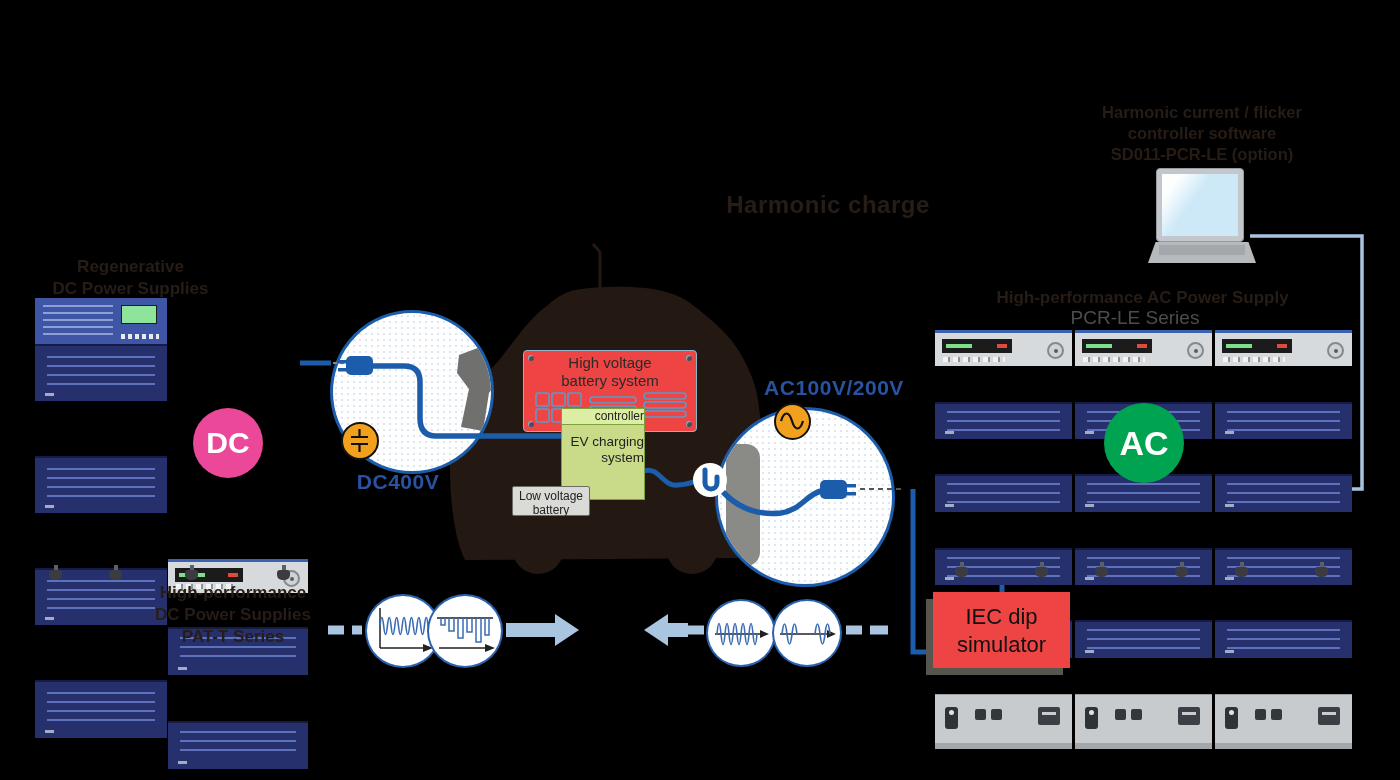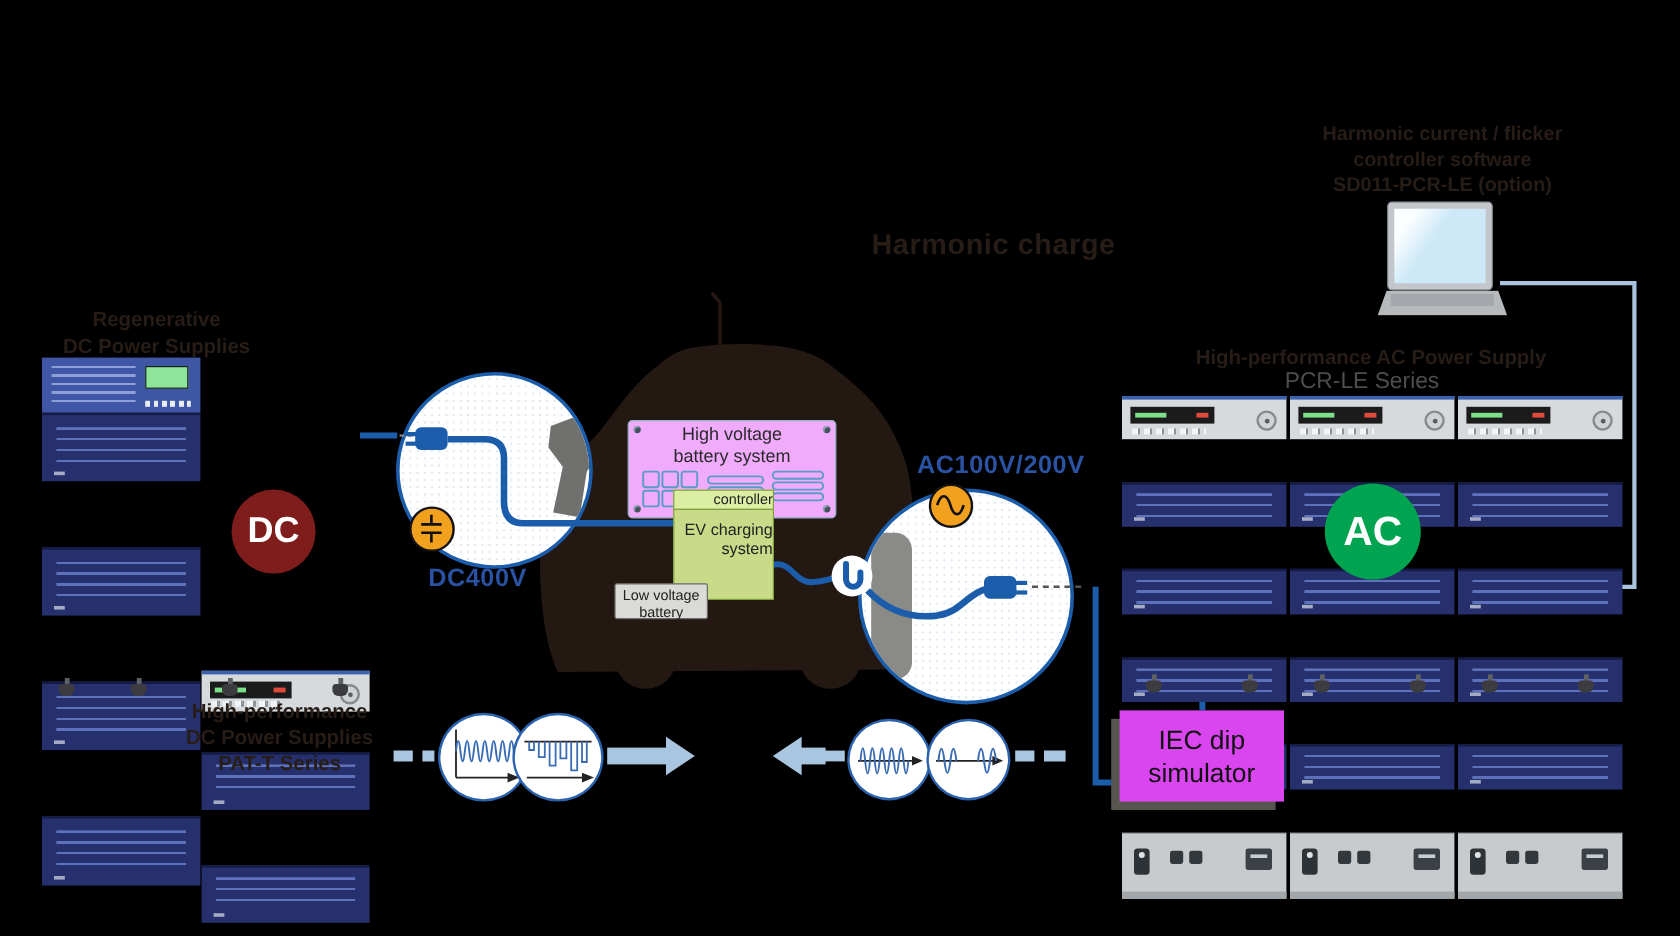--- a/index.html
+++ b/index.html
@@ -15,21 +15,21 @@
 
   .blue-v{color:#2a52a2;font-weight:bold;font-size:21px;text-align:center;letter-spacing:.5px;}
 
   
   .htone{background-color:#fff;
          background-image:radial-gradient(#dbe7f2 1px, transparent 1.2px);
          background-size:6px 6px;border:3px solid #1b5dab;border-radius:50%;
          overflow:hidden;box-sizing:border-box;}
 
   
-  .hv-box{background:#f0abfc;border:1.5px solid #8fb6cc;border-radius:4px;box-sizing:border-box;}
+  .hv-box{background:#ef4444;border:1.5px solid #8fb6cc;border-radius:4px;box-sizing:border-box;}
   .hv-title{color:#2a2a2a;font-size:15px;font-weight:500;text-align:center;line-height:1.18;padding-top:3px;}
   .screw{position:absolute;width:6px;height:6px;border-radius:50%;background:#43505c;box-shadow:inset 1px 1px 1px #9fb4c4;}
   .grn{border:1.5px solid #7d9f3c;box-sizing:border-box;color:#222;text-align:right;}
   .ctrl{background:#dceda4;font-size:12px;line-height:15px;}
   .evb{background:#c9db89;font-size:13.5px;line-height:1.2;padding-top:9px;}
   .lvb{background:#dadad7;border:1.5px solid #6a6a66;box-sizing:border-box;color:#222;
        font-size:12px;line-height:1.18;text-align:center;padding-top:2px;border-radius:2px;}
 
   
   .oic{border-radius:50%;background:#f2a11e;border:2.5px solid #121212;box-sizing:border-box;}
@@ -53,21 +53,21 @@
   .sock{position:absolute;width:11px;height:11px;background:#33383c;border-radius:2px;}
   .conn{position:absolute;width:22px;height:18px;background:#3a4046;border-radius:2px;}
   .conn::after{content:"";position:absolute;left:4px;top:5px;width:14px;height:3px;background:#c8cdd1;}
   .cast{position:absolute;width:14px;height:15px;}
   .cast::before{content:"";position:absolute;left:5px;top:0;width:4px;height:6px;background:#5c5f63;}
   .cast::after{content:"";position:absolute;left:0;top:5px;width:13px;height:10px;background:#3b3b40;border-radius:3px 3px 5px 5px;}
 
   .badge{border-radius:50%;color:#fff;font-weight:bold;text-align:center;}
 
   
-  .iec{background:#d946ef;box-shadow:-7px 7px 0 #56564e;color:#111;font-size:22px;font-weight:500;
+  .iec{background:#ef4444;box-shadow:-7px 7px 0 #56564e;color:#111;font-size:22px;font-weight:500;
        text-align:center;line-height:1.25;padding-top:11px;box-sizing:border-box;}
 
   
   .lt-screen{background:#c3c7cb;border:1px solid #979ba0;border-radius:4px;box-sizing:border-box;}
   .lt-disp{position:absolute;left:5px;top:5px;right:5px;bottom:5px;
            background:linear-gradient(125deg,rgba(255,255,255,.95) 0 16%,rgba(255,255,255,0) 42%),#cde9f8;}
   .lt-base{background:#b6babd;clip-path:polygon(7% 0,93% 0,100% 100%,0 100%);position:relative;}
   .lt-base::after{content:"";position:absolute;left:10%;top:3px;right:10%;height:10px;background:#a4a8ac;}
 
   .wf{background:#fff;border:2px solid #2b62ae;border-radius:50%;box-sizing:border-box;}
@@ -250,21 +250,21 @@
       <div class="knob" style="right:8px;top:8px;width:17px;height:17px"></div>
     </div>
     <div class="navy abs" style="left:133px;top:68px;width:140px;height:46px;background-size:116px 26px;background-position:12px 8px"></div>
     <div class="navy abs" style="left:133px;top:114px;width:140px;height:46px;background-size:116px 26px;background-position:12px 8px"></div>
 
     <div class="cast" style="left:14px;top:269px"></div>
     <div class="cast" style="left:74px;top:269px"></div>
     <div class="cast" style="left:150px;top:269px"></div>
     <div class="cast" style="left:242px;top:269px"></div>
 
-    <div class="badge abs" style="left:158px;top:112px;width:70px;height:70px;background:#7f1d1d;font-size:30px;line-height:70px;z-index:4">DC</div>
+    <div class="badge abs" style="left:158px;top:112px;width:70px;height:70px;background:#ec4899;font-size:30px;line-height:70px;z-index:4">DC</div>
   </div>
 
   <div class="abs" style="left:935px;top:330px;width:420px;height:250px;z-index:3">
 
     <div class="abs" style="left:0;top:0;width:137px;height:247px">
       <div class="hdr abs" style="left:0;top:0;width:137px;height:36px">
         <div class="disp" style="width:70px"></div>
           <div class="btnrow" style="width:62px"></div>
         <div class="knob" style="right:8px;top:9px;width:17px;height:17px"></div>
       </div>

